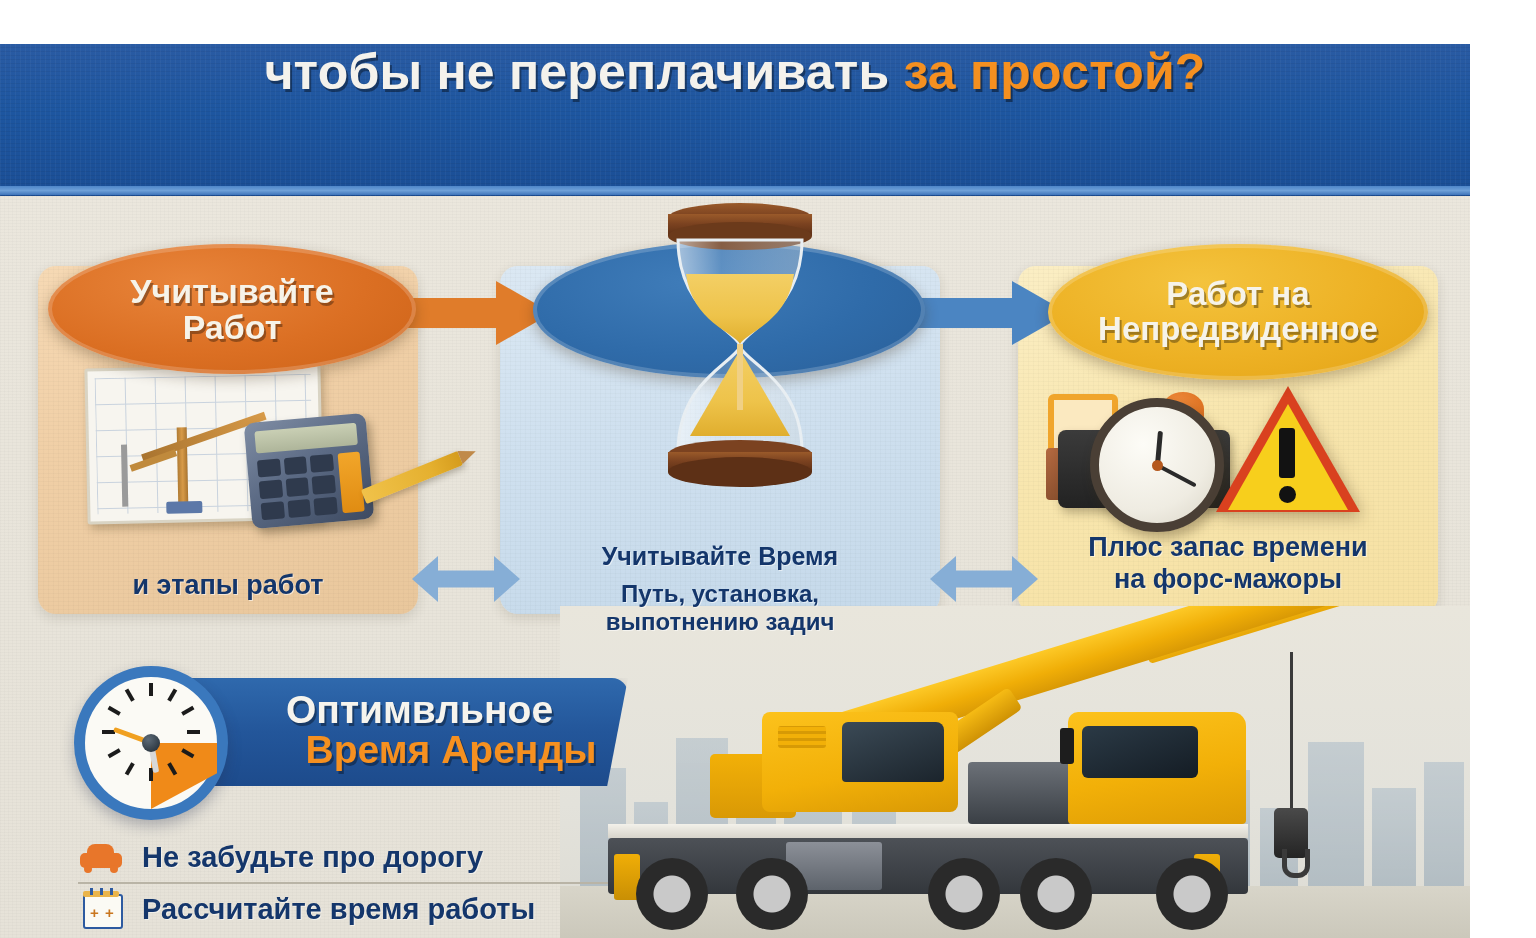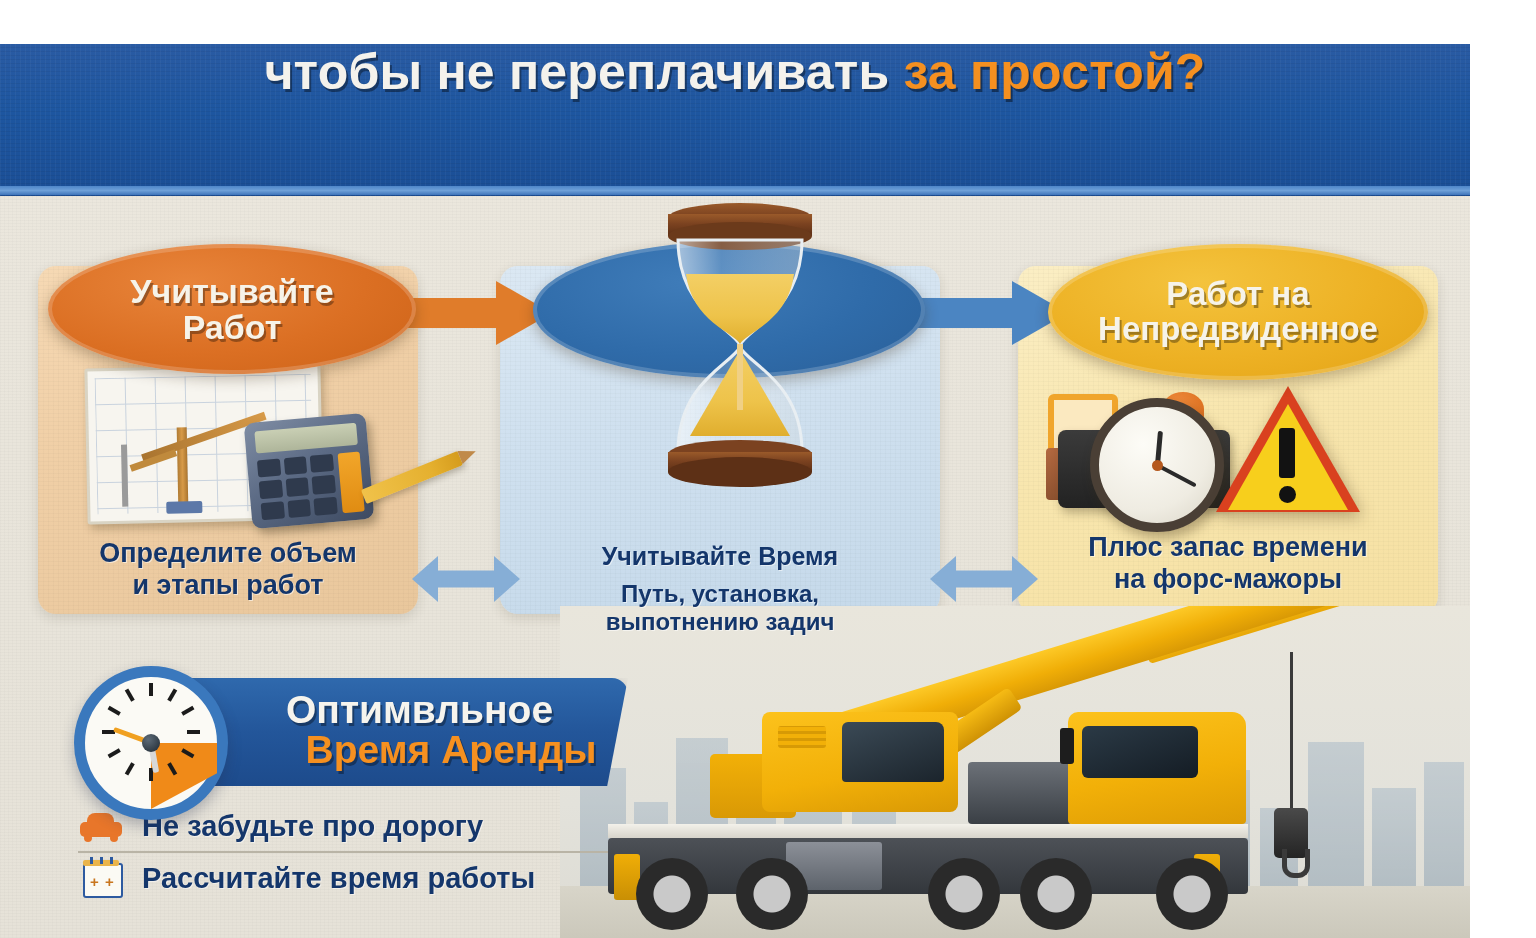--- a/index.html
+++ b/index.html
@@ -178,21 +178,21 @@
     background:#f08a18;transform-origin:0 100%;
     clip-path:polygon(0 100%,0 0,100% 0,100% 46%);}
   #bigclock .tick{position:absolute;left:50%;top:6px;width:4px;height:13px;
     background:#1b1b1b;margin-left:-2px;transform-origin:50% 49px;}
   #bigclock .hand{position:absolute;left:50%;top:50%;border-radius:2px;transform-origin:50% 100%;}
   #bigclock .hm{width:5px;height:40px;margin-left:-2.5px;margin-top:-40px;background:#f0a020;transform:rotate(-70deg);}
   #bigclock .hh2{width:6px;height:30px;margin-left:-3px;margin-top:-30px;background:#d8d8d8;transform:rotate(170deg);}
   #bigclock .cap{position:absolute;left:50%;top:50%;width:18px;height:18px;margin:-9px 0 0 -9px;
     border-radius:50%;background:radial-gradient(circle at 35% 30%,#5d6b78,#1d2730);}
   
-  #bullets{position:absolute;left:78px;top:801px;width:530px;z-index:8;}
+  #bullets{position:absolute;left:78px;top:832px;width:530px;z-index:8;}
   .brow{display:flex;align-items:center;gap:18px;padding:7px 0;}
   .brow + .brow{border-top:2px solid #b9b4a6;}
   .blabel{font-size:29px;font-weight:700;color:#14366b;text-shadow:1px 1px 0 rgba(255,255,255,.5);}
   .bicon{width:46px;height:36px;flex:0 0 46px;position:relative;}
   
   .car-body{position:absolute;left:2px;bottom:7px;width:42px;height:15px;border-radius:5px;background:#e8762a;}
   .car-top{position:absolute;left:9px;bottom:19px;width:27px;height:12px;border-radius:8px 8px 2px 2px;background:#e8762a;}
   .car-w{position:absolute;bottom:2px;width:8px;height:8px;border-radius:50%;background:#e8762a;}
   .car-w.l{left:6px;} .car-w.r{right:6px;}
   
@@ -376,21 +376,21 @@
       <div class="hl"></div>
       <div class="hr"></div>
     </div>
   <div class="darrow" id="darrow2">
       <div class="sh"></div>
       <div class="hl"></div>
       <div class="hr"></div>
     </div>
 
   <div class="caption" id="cap1">
-    <span>Определите объем</span><br>
+    <br>
     <span>и этапы работ</span>
   </div>
   <div class="caption" id="cap2">
     <span class="big">Учитывайте Время</span>
     <span class="sm">Путь, установка,</span>
     <span class="sm">выпотнению задич</span>
   </div>
   <div class="caption" id="cap3">
     <span>Плюс запас времени</span><br>
     <span>на форс-мажоры</span>

